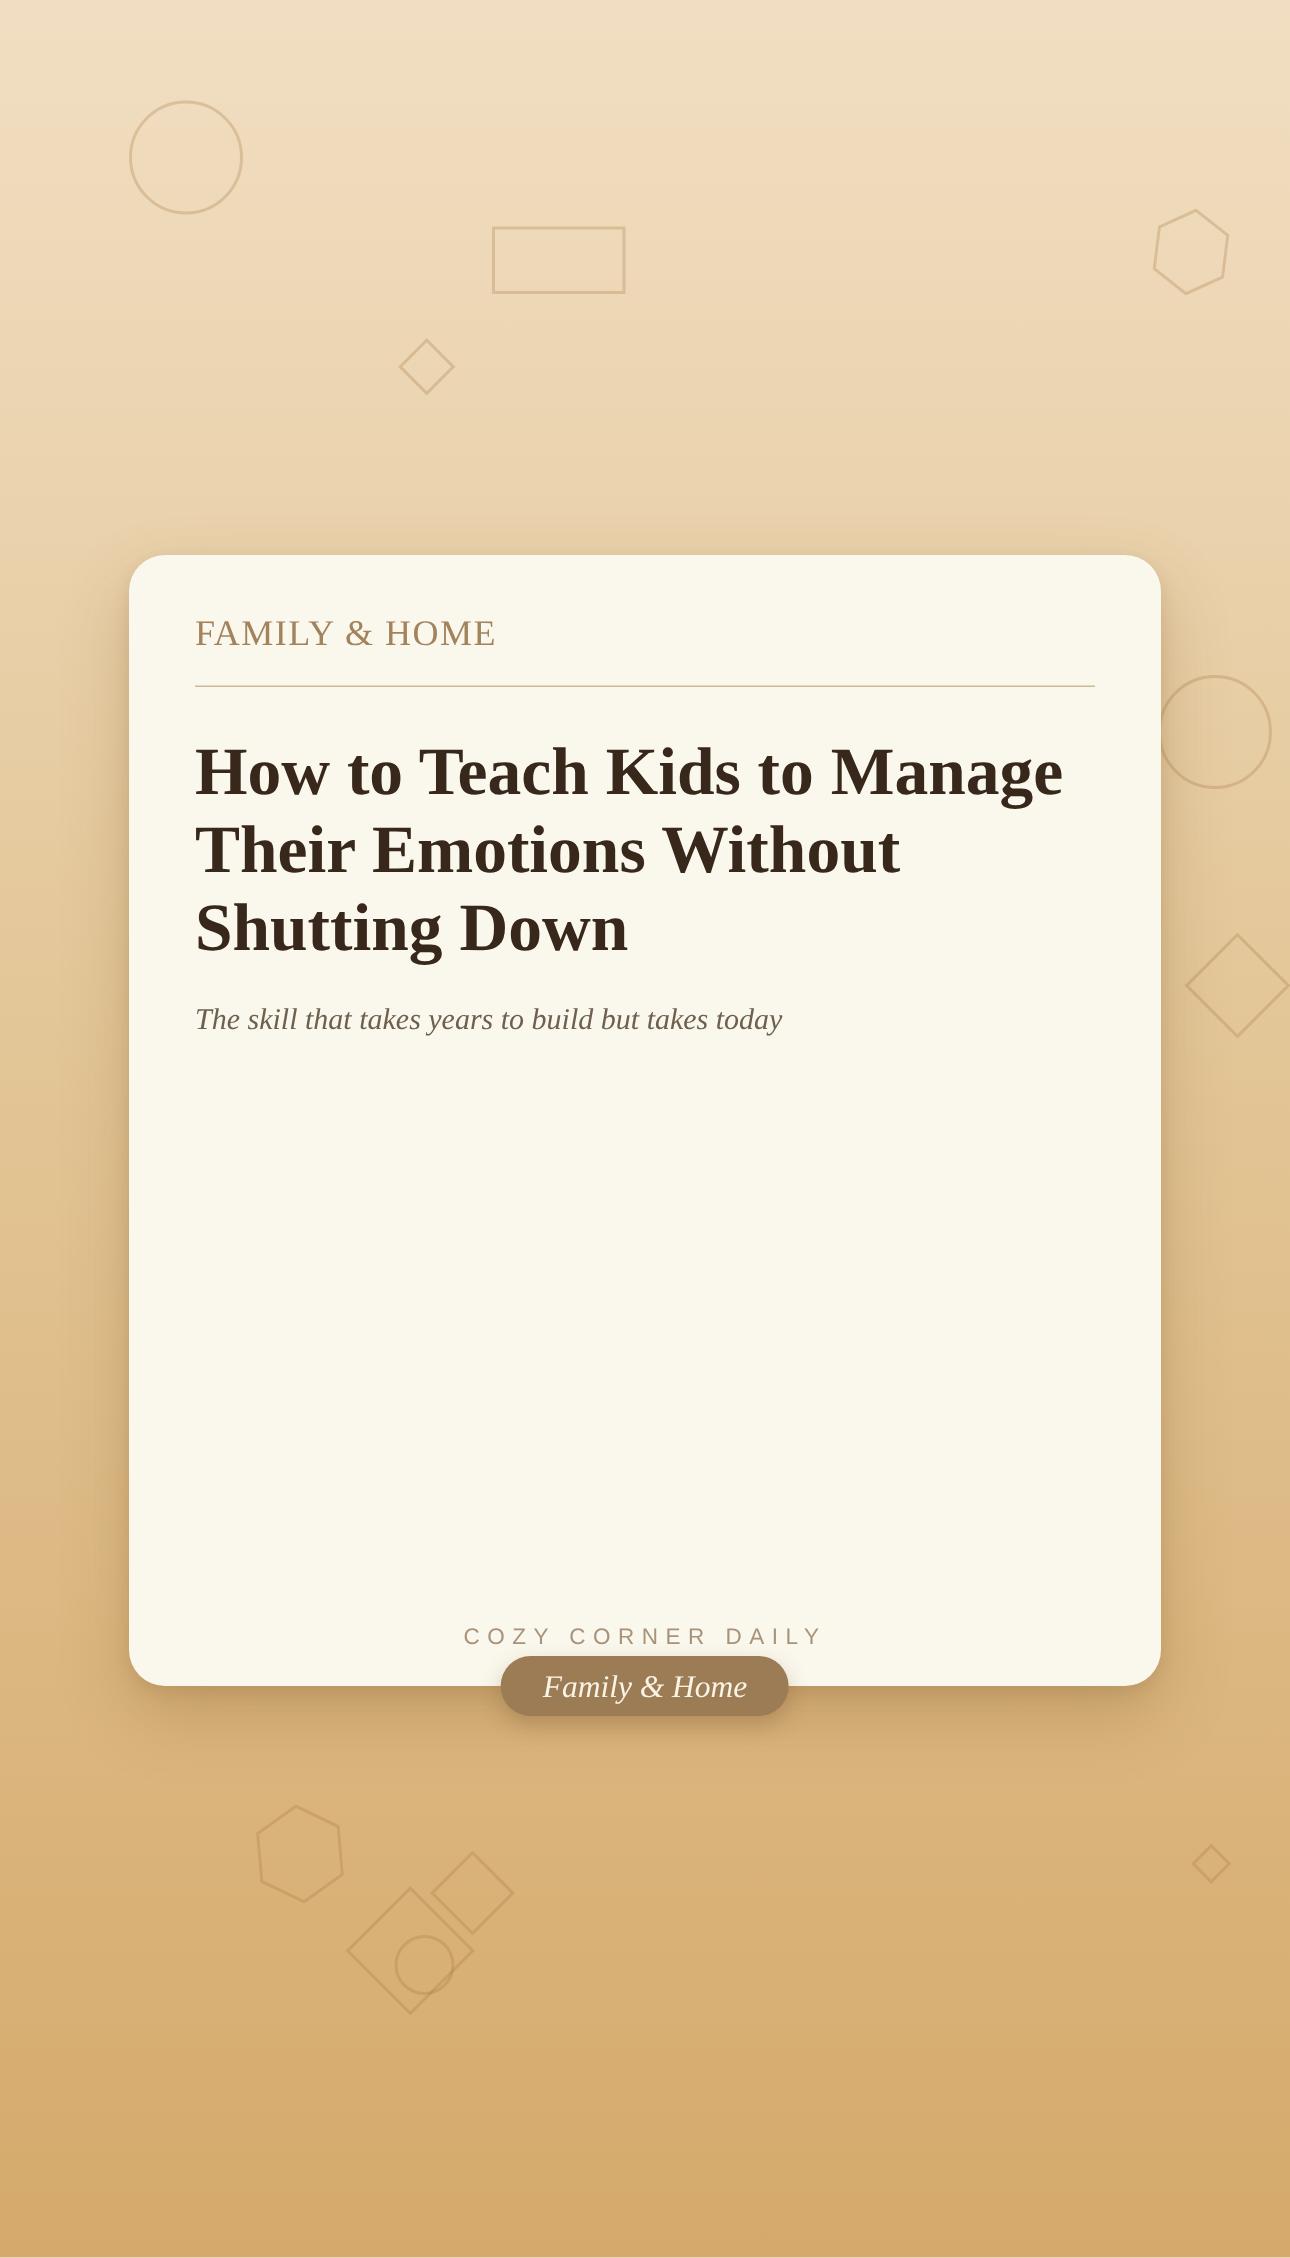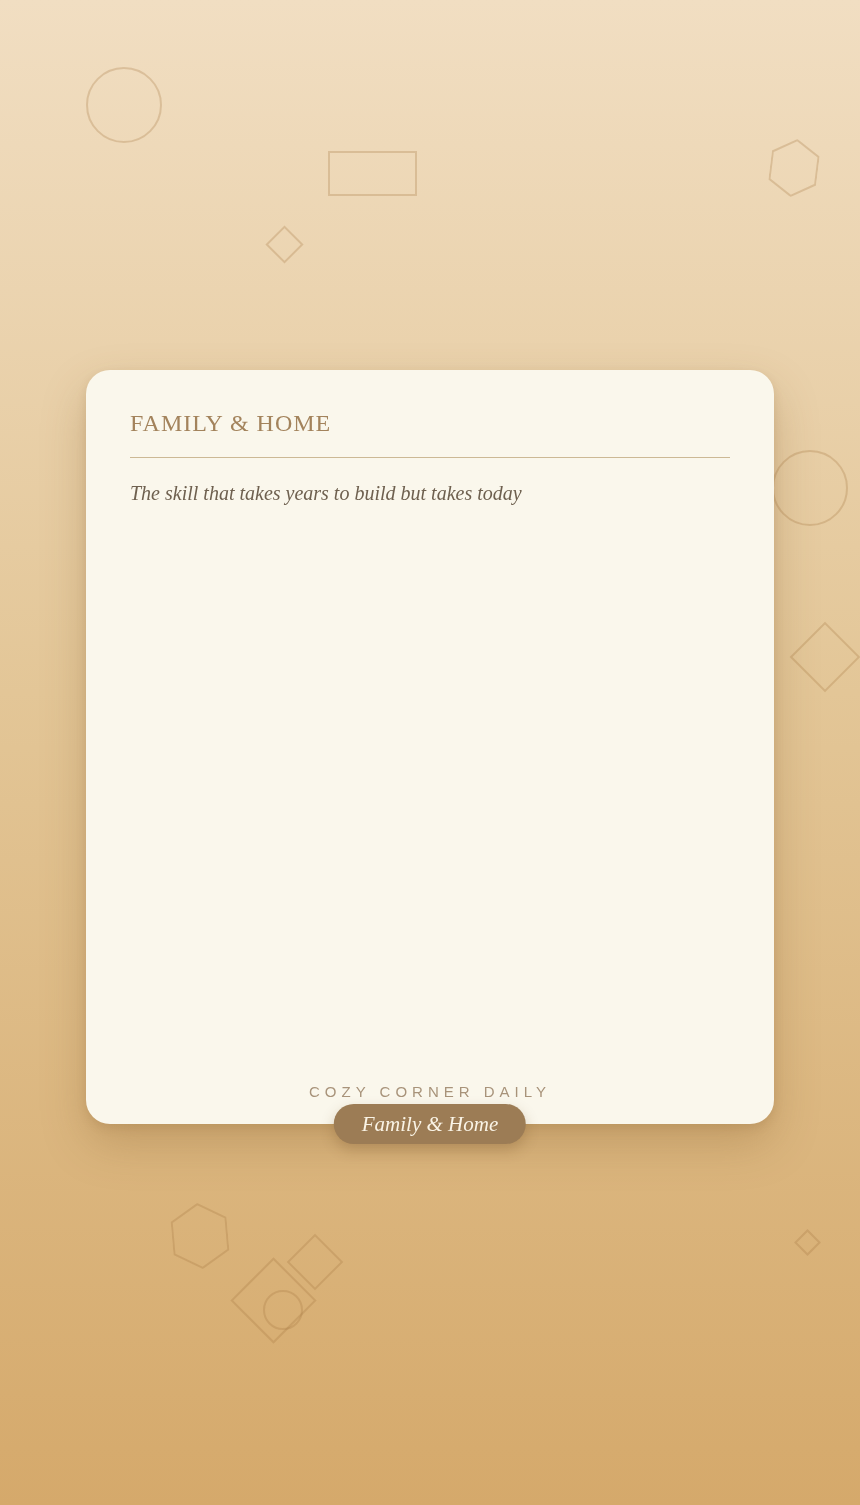--- a/index.html
+++ b/index.html
@@ -126,18 +126,23 @@
 </svg>
 <div class="shape diamond" id="decor-diamond-mid"></div>
 <div class="shape diamond" id="decor-diamond-big"></div>
 <div class="shape circle" id="decor-circle-bottom"></div>
 <div class="shape diamond" id="decor-diamond-small"></div>
 
 <div class="card">
   <div class="card-inner">
     <div class="category">FAMILY &amp; HOME</div>
     <hr class="divider">
+    <h1 class="title">
+      <span class="line">How to Teach Kids to Manage</span>
+      <span class="line">Their Emotions Without</span>
+      <span class="line">Shutting Down</span>
+    </h1>
     <div class="subtitle">The skill that takes years to build but takes today</div>
   </div>
 
   <div class="brand">COZY CORNER DAILY</div>
   <div class="badge">Family &amp; Home</div>
 </div>
 
 </body></html>

